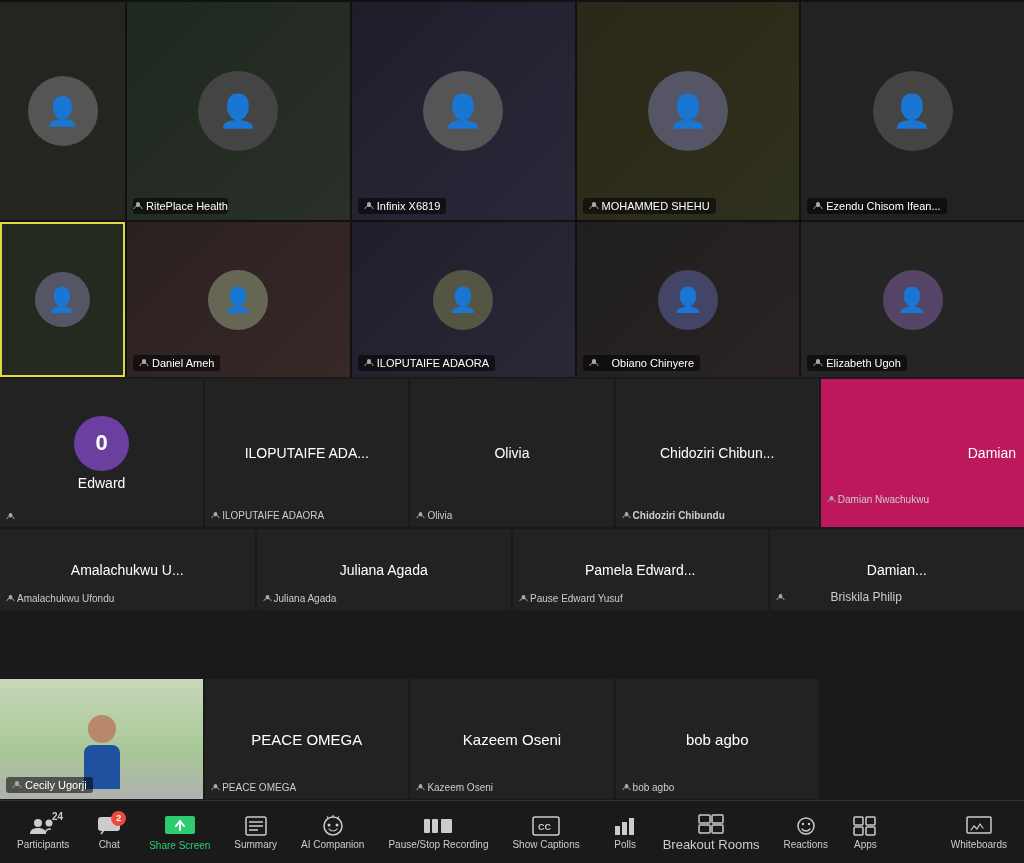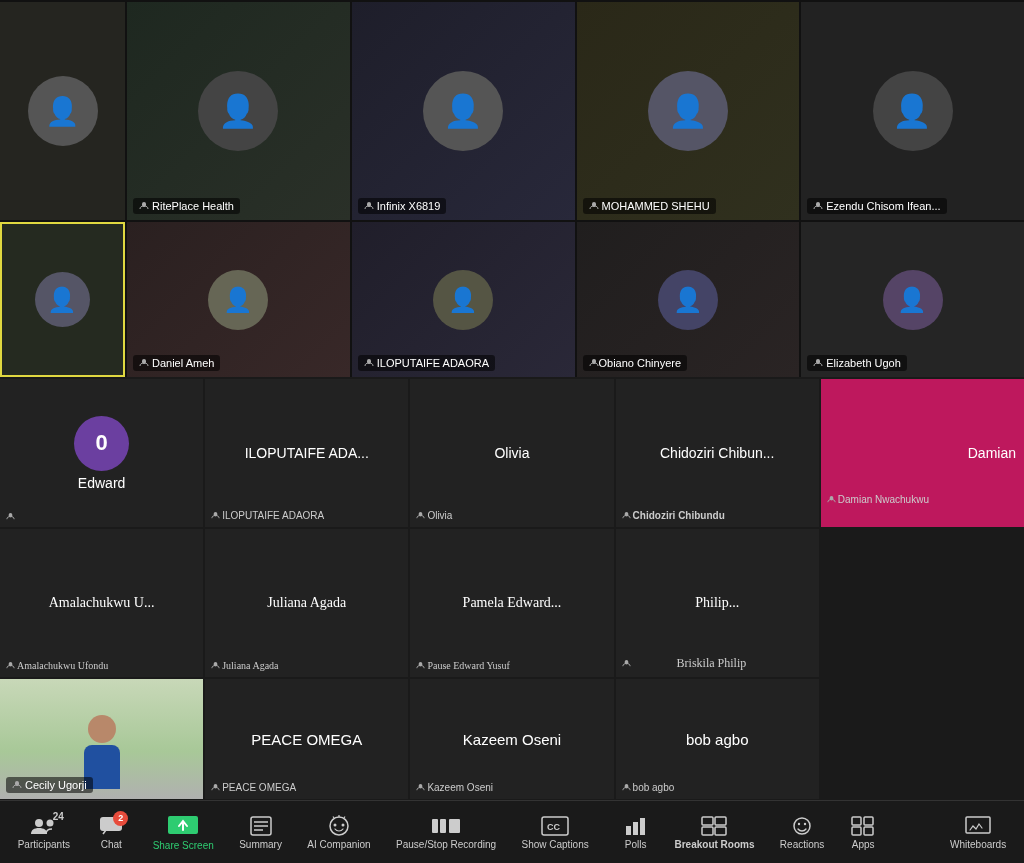--- a/index.html
+++ b/index.html
@@ -27,21 +27,21 @@
       <div style="background:#252520;position:relative;overflow:hidden;">
         <div style="width:100%;height:100%;background:#252520;display:flex;align-items:center;justify-content:center;">
           <div style="width:70px;height:70px;border-radius:50%;background:#555;display:flex;align-items:center;justify-content:center;color:#aaa;font-size:28px;">👤</div>
         </div>
       </div>
 
       <div style="background:#2a2e28;position:relative;overflow:hidden;">
         <div style="width:100%;height:100%;background:linear-gradient(135deg,#1e2820,#2a3028);display:flex;align-items:center;justify-content:center;">
           <div style="width:80px;height:80px;border-radius:50%;background:#444;display:flex;align-items:center;justify-content:center;color:#aaa;font-size:32px;">👤</div>
         </div>
-        <div style="position:absolute;bottom:6px;left:6px;color:#fff;font-size:11px;background:rgba(0,0,0,0.55);padding:2px 6px;border-radius:3px;display:flex;align-items:center;gap:3px;">
+        <div style="position:absolute;bottom:6px;left:6px;color:#fff;font-size:11px;background:rgba(0,0,0,0.55);padding:2px 0;border-radius:3px;display:flex;align-items:center;gap:3px;">
           <svg width="10" height="10" viewBox="0 0 10 10">
               <rect x="3" y="1" width="4" height="5" rx="2" fill="#aaa"></rect>
               <path d="M1 8c0-2 1.5-3 4-3s4 1 4 3" stroke="#aaa" stroke-width="1" fill="none"></path>
             </svg>
           <span>RitePlace Health</span>
         </div>
       </div>
 
       <div style="background:#28282e;position:relative;overflow:hidden;">
         <div style="width:100%;height:100%;background:linear-gradient(135deg,#1e1e2a,#28283a);display:flex;align-items:center;justify-content:center;">
@@ -114,21 +114,21 @@
               <path d="M1 8c0-2 1.5-3 4-3s4 1 4 3" stroke="#aaa" stroke-width="1" fill="none"></path>
             </svg>
           <span>ILOPUTAIFE ADAORA</span>
         </div>
       </div>
 
       <div style="background:#2a2828;position:relative;overflow:hidden;">
         <div style="width:100%;height:100%;background:linear-gradient(135deg,#201e1e,#2a2424);display:flex;align-items:center;justify-content:center;">
           <div style="width:60px;height:60px;border-radius:50%;background:#446;display:flex;align-items:center;justify-content:center;color:#aaa;font-size:24px;">👤</div>
         </div>
-        <div style="position:absolute;bottom:6px;left:6px;color:#fff;font-size:11px;background:rgba(0,0,0,0.55);padding:2px 6px;border-radius:3px;display:flex;align-items:center;gap:0;">
+        <div style="position:absolute;bottom:6px;left:6px;color:#fff;font-size:11px;background:rgba(0,0,0,0.55);padding:2px 6px;border-radius:3px;display:flex;align-items:center;gap:13px;">
           <svg width="10" height="10" viewBox="0 0 10 10">
               <rect x="3" y="1" width="4" height="5" rx="2" fill="#aaa"></rect>
               <path d="M1 8c0-2 1.5-3 4-3s4 1 4 3" stroke="#aaa" stroke-width="1" fill="none"></path>
             </svg>
           <span>Obiano Chinyere</span>
         </div>
       </div>
 
       <div style="background:#252525;position:relative;overflow:hidden;">
         <div style="width:100%;height:100%;background:#252525;display:flex;align-items:center;justify-content:center;">
@@ -198,21 +198,21 @@
         <div style="position:absolute;bottom:22px;left:6px;color:#ccc;font-size:10px;display:flex;align-items:center;gap:2px;">
           <svg width="9" height="9" viewBox="0 0 10 10">
               <rect x="3" y="1" width="4" height="5" rx="2" fill="#aaa"></rect>
               <path d="M1 8c0-2 1.5-3 4-3s4 1 4 3" stroke="#aaa" stroke-width="1" fill="none"></path>
             </svg>
           <span style="color:#ccc;font-size:10px;">Damian Nwachukwu</span>
         </div>
       </div>
     </div>
 
-    <div style="display:grid;grid-template-columns:1fr 1fr 1fr 1fr 1fr;gap:2px;height:148px;font-family:Liberation Serif, serif;">
+    <div style="display:grid;grid-template-columns:1fr 1fr 1fr 1fr;gap:2px;height:148px;">
 
       <div style="background:#222;display:flex;flex-direction:column;align-items:center;justify-content:center;position:relative;gap:4px;">
         <div style="color:#fff;font-size:14px;font-weight:400;text-align:center;padding:0 8px;">Amalachukwu  U...</div>
         <div style="position:absolute;bottom:6px;left:6px;color:#ccc;font-size:10px;display:flex;align-items:center;gap:2px;">
           <svg width="9" height="9" viewBox="0 0 10 10">
               <rect x="3" y="1" width="4" height="5" rx="2" fill="#aaa"></rect>
               <path d="M1 8c0-2 1.5-3 4-3s4 1 4 3" stroke="#aaa" stroke-width="1" fill="none"></path>
             </svg>
           <span style="color:#ccc;font-size:10px;">Amalachukwu Ufondu</span>
         </div>
@@ -234,21 +234,21 @@
         <div style="position:absolute;bottom:6px;left:6px;color:#ccc;font-size:10px;display:flex;align-items:center;gap:2px;">
           <svg width="9" height="9" viewBox="0 0 10 10">
               <rect x="3" y="1" width="4" height="5" rx="2" fill="#aaa"></rect>
               <path d="M1 8c0-2 1.5-3 4-3s4 1 4 3" stroke="#aaa" stroke-width="1" fill="none"></path>
             </svg>
           <span style="color:#ccc;font-size:10px;">Pause Edward Yusuf</span>
         </div>
       </div>
 
       <div style="background:#222;display:flex;flex-direction:column;align-items:center;justify-content:center;position:relative;gap:4px;">
-        <div style="color:#fff;font-size:14px;font-weight:400;text-align:center;padding:0 8px;">Philip...</div>
+        <div style="color:#fff;font-size:14px;font-weight:400;text-align:center;padding:0 8px;">Damian...</div>
         <div style="position:absolute;bottom:6px;left:6px;color:#ccc;font-size:10px;display:flex;align-items:center;gap:2px;">
           <svg width="9" height="9" viewBox="0 0 10 10">
               <rect x="3" y="1" width="4" height="5" rx="2" fill="#aaa"></rect>
               <path d="M1 8c0-2 1.5-3 4-3s4 1 4 3" stroke="#aaa" stroke-width="1" fill="none"></path>
             </svg>
           <span style="color:#ccc;font-size:12px;margin-left:44px;">Briskila Philip</span>
         </div>
       </div>
 
       <div style="background:#1a1a1a;"></div>
@@ -405,21 +405,21 @@
 
     <div style="display:flex;flex-direction:column;align-items:center;gap:2px;cursor:pointer;min-width:65px;padding:4px;">
       <div style="width:28px;height:22px;display:flex;align-items:center;justify-content:center;">
         <svg width="26" height="20" viewBox="0 0 26 20" fill="none">
           <rect x="1" y="1" width="11" height="8" rx="1" stroke="#ccc" stroke-width="1.5" fill="none"></rect>
           <rect x="14" y="1" width="11" height="8" rx="1" stroke="#ccc" stroke-width="1.5" fill="none"></rect>
           <rect x="1" y="11" width="11" height="8" rx="1" stroke="#ccc" stroke-width="1.5" fill="none"></rect>
           <rect x="14" y="11" width="11" height="8" rx="1" stroke="#ccc" stroke-width="1.5" fill="none"></rect>
         </svg>
       </div>
-      <span style="color:#ccc;font-size:10px;white-space:nowrap;font-weight:bold;">Breakout Rooms</span>
+      <span style="color:#ccc;font-size:13px;white-space:nowrap;">Breakout Rooms</span>
     </div>
 
     <div style="display:flex;flex-direction:column;align-items:center;gap:2px;cursor:pointer;min-width:50px;padding:4px;">
       <div style="width:26px;height:22px;display:flex;align-items:center;justify-content:center;">
         <svg width="24" height="20" viewBox="0 0 24 20" fill="none">
           <circle cx="12" cy="10" r="8" stroke="#ccc" stroke-width="1.5" fill="none"></circle>
           <circle cx="9" cy="8" r="1.2" fill="#ccc"></circle>
           <circle cx="15" cy="8" r="1.2" fill="#ccc"></circle>
           <path d="M8 13s1.5 2 4 2 4-2 4-2" stroke="#ccc" stroke-width="1.3" fill="none" stroke-linecap="round"></path>
         </svg>

